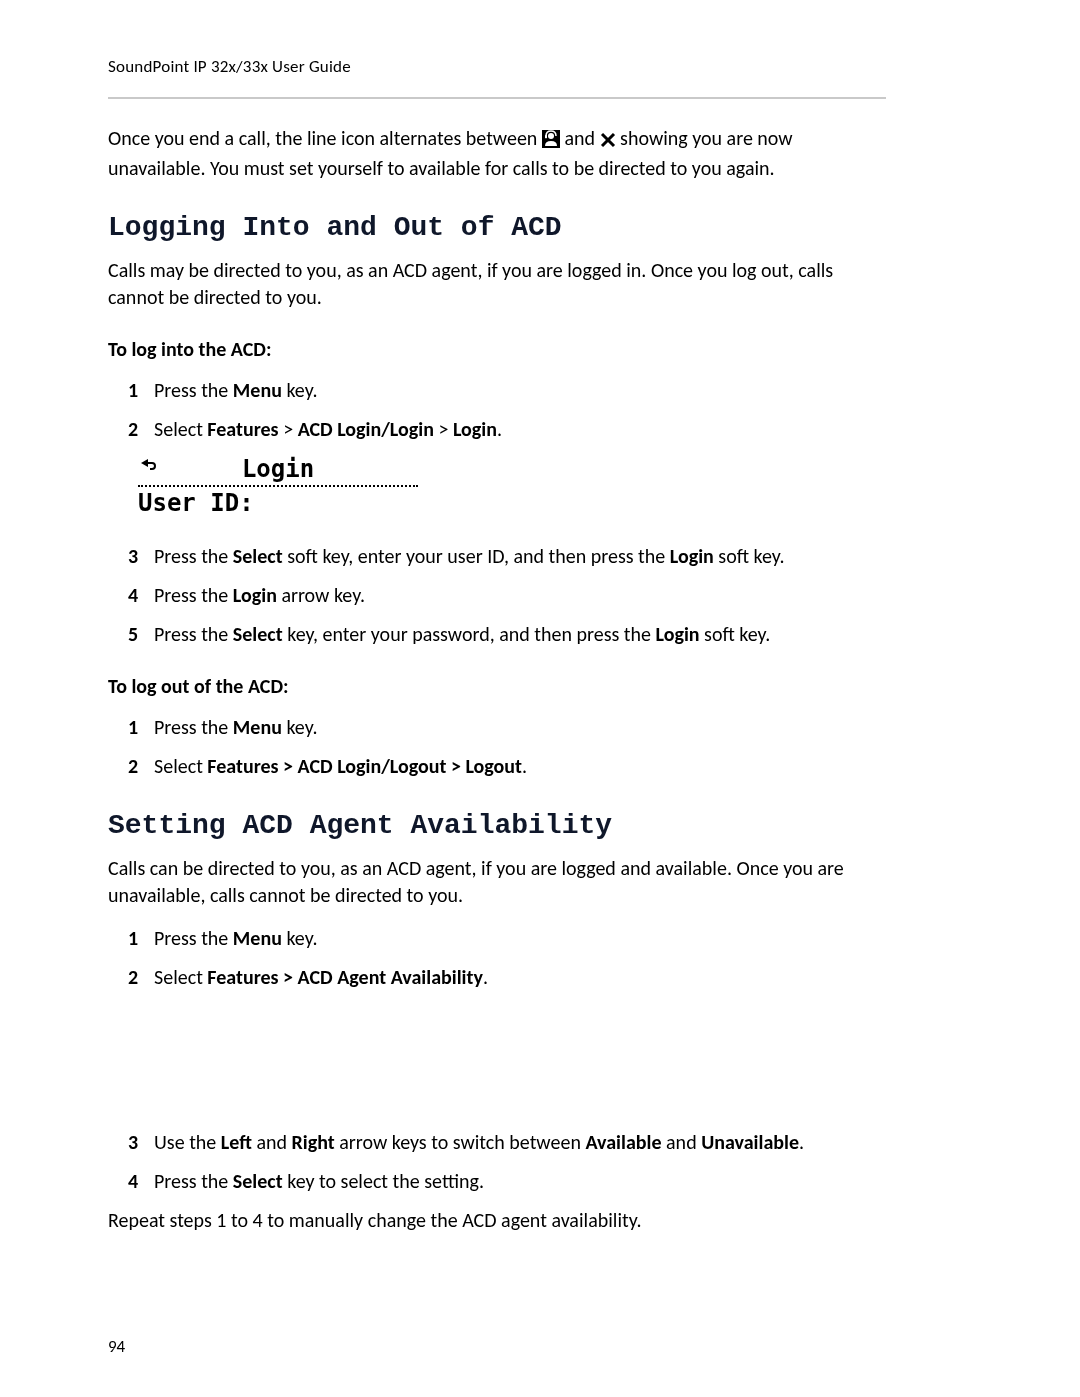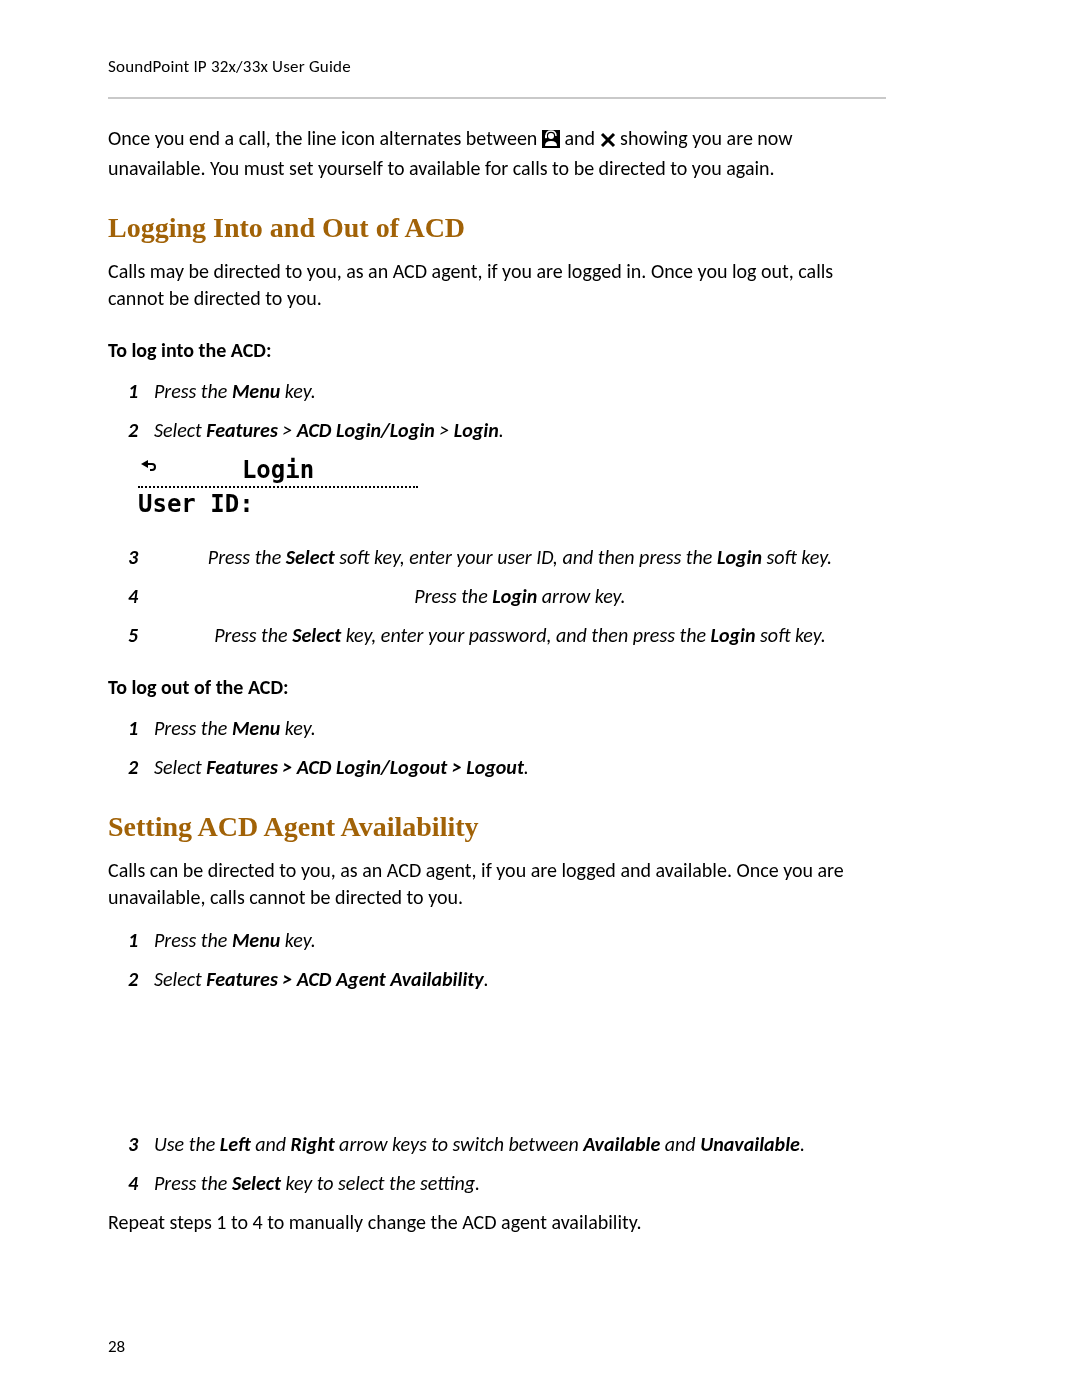--- a/index.html
+++ b/index.html
@@ -27,37 +27,36 @@
   p {
     font-size: 20px;
     line-height: 1.35;
     margin: 0 0 12px 0;
   }
   .inline-icon {
     display: inline-block;
     vertical-align: -3px;
   }
   h2.section {
-    font-family: Liberation Serif, serif;
-    color: #a16207;
+    font-family: Liberation Mono, monospace;
+    color: #0f172a;
     font-size: 28px;
     font-weight: 700;
     margin: 30px 0 14px 0;
   }
   .bold-line {
     font-size: 20px;
     font-weight: 700;
     margin: 26px 0 14px 0;
   }
   ol.steps {
     list-style: none;
     counter-reset: step;
     padding: 0 0 0 46px;
     margin: 16px 0 8px 0;
-    font-style: italic;
   }
   ol.steps > li {
     counter-increment: step;
     font-size: 20px;
     line-height: 1.35;
     margin: 0 0 12px 0;
     position: relative;
   }
   ol.steps > li::before {
     content: counter(step);
@@ -156,21 +155,21 @@
         <svg width="20" height="20" viewBox="0 0 20 20">
           <path d="M3 6 L10 2 L10 5 L14 5 L14 7 L10 7 L10 10 Z" fill="#000"></path>
           <path d="M14 5 Q18 5 18 9 Q18 13 14 13 L12 13 L12 11 L14 11 Q16 11 16 9 Q16 7 14 7" fill="#000"></path>
         </svg>
       </span>
       <span class="phone-title lcd-text">Login</span>
     </div>
     <div class="phone-row2 lcd-text">User ID:</div>
   </div>
 
-  <ol class="steps" start="3" style="counter-reset: step 2; text-align: center;">
+  <ol class="steps" start="3" style="counter-reset: step 2;">
     <li>
       <span>Press the </span><b>Select</b><span> soft key, enter your user ID, and then press the </span><b>Login</b><span> soft key.</span>
     </li>
     <li>
       <span>Press the </span><b>Login</b><span> arrow key.</span>
     </li>
     <li>
       <span>Press the </span><b>Select</b><span> key, enter your password, and then press the </span><b>Login</b><span> soft key.</span>
     </li>
   </ol>
@@ -206,14 +205,14 @@
     <li>
       <span>Use the </span><b>Left</b><span> and </span><b>Right</b><span> arrow keys to switch between </span><b>Available</b><span> and </span><b>Unavailable</b><span>.</span>
     </li>
     <li>
       <span>Press the </span><b>Select</b><span> key to select the setting.</span>
     </li>
   </ol>
 
   <p>Repeat steps 1 to 4 to manually change the ACD agent availability.</p>
 
-  <div class="page-number">28</div>
+  <div class="page-number">94</div>
 </div>
 
 </body></html>

